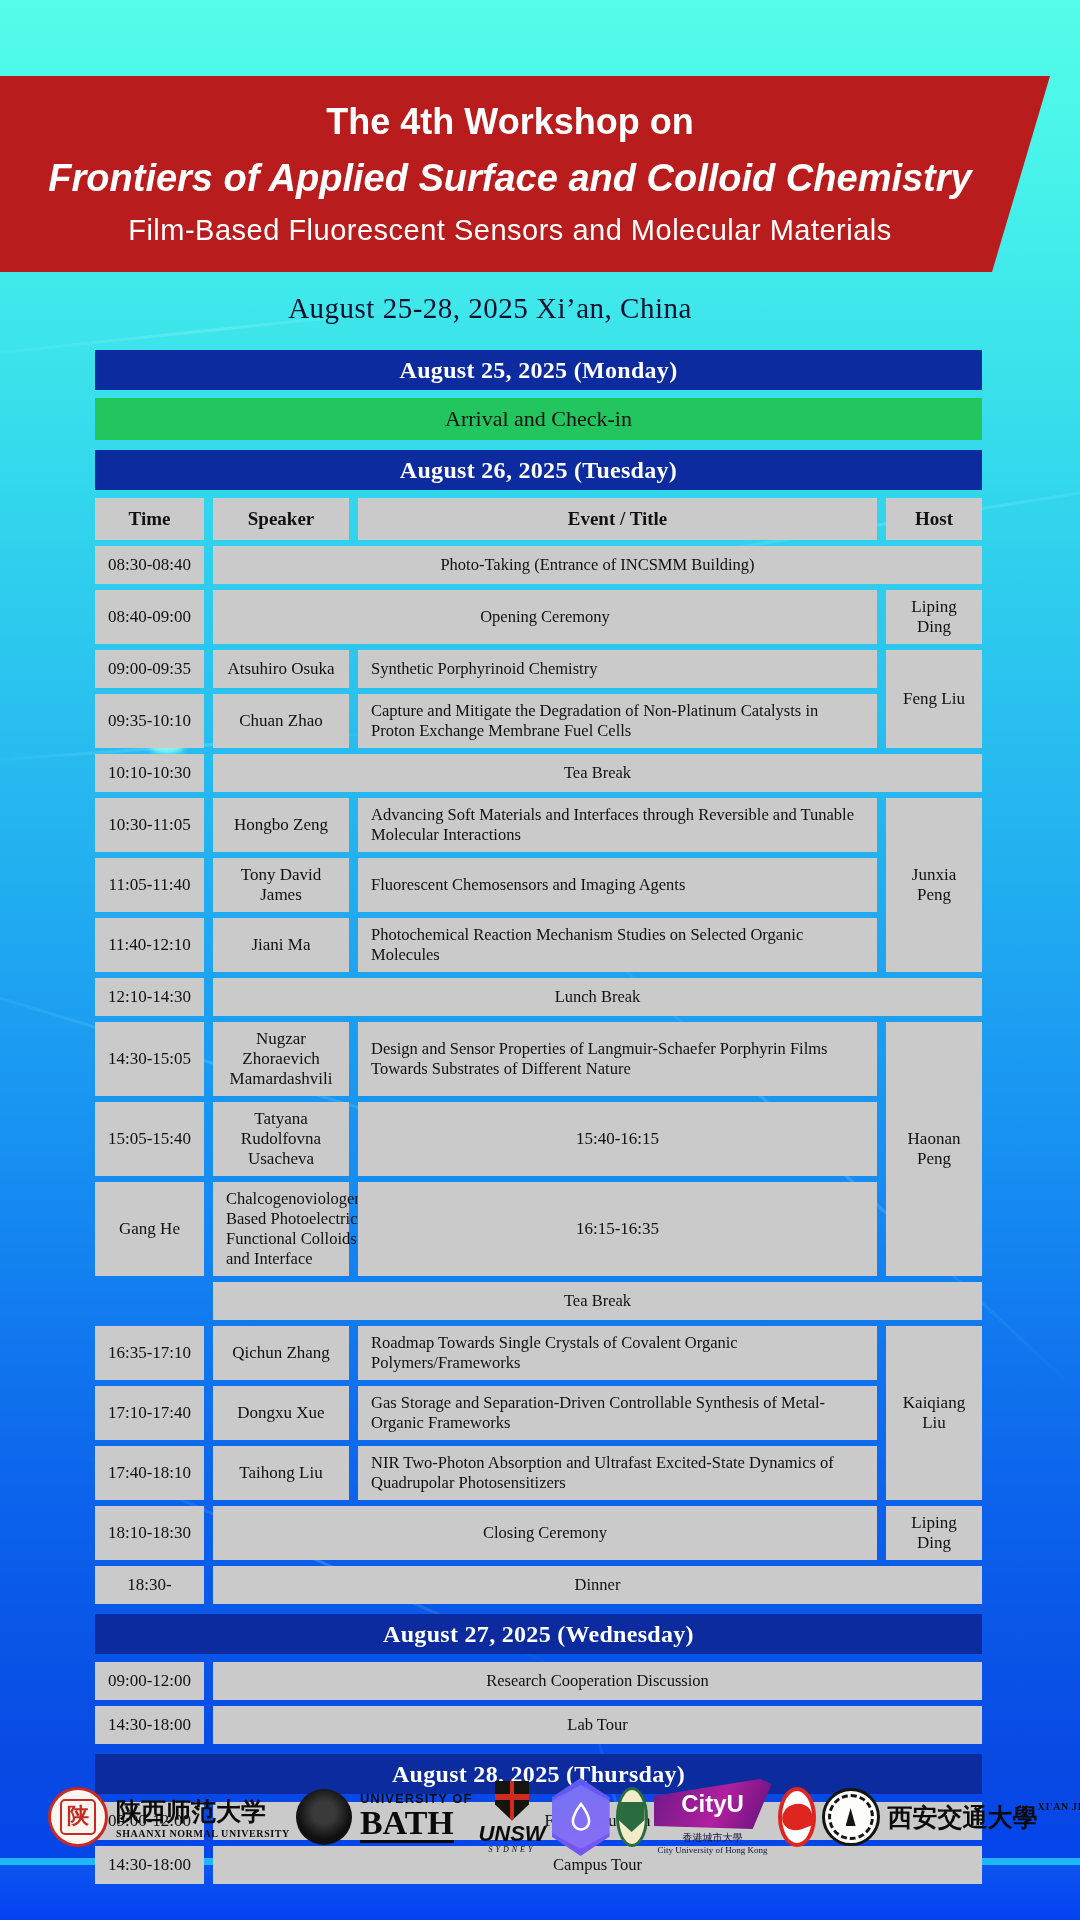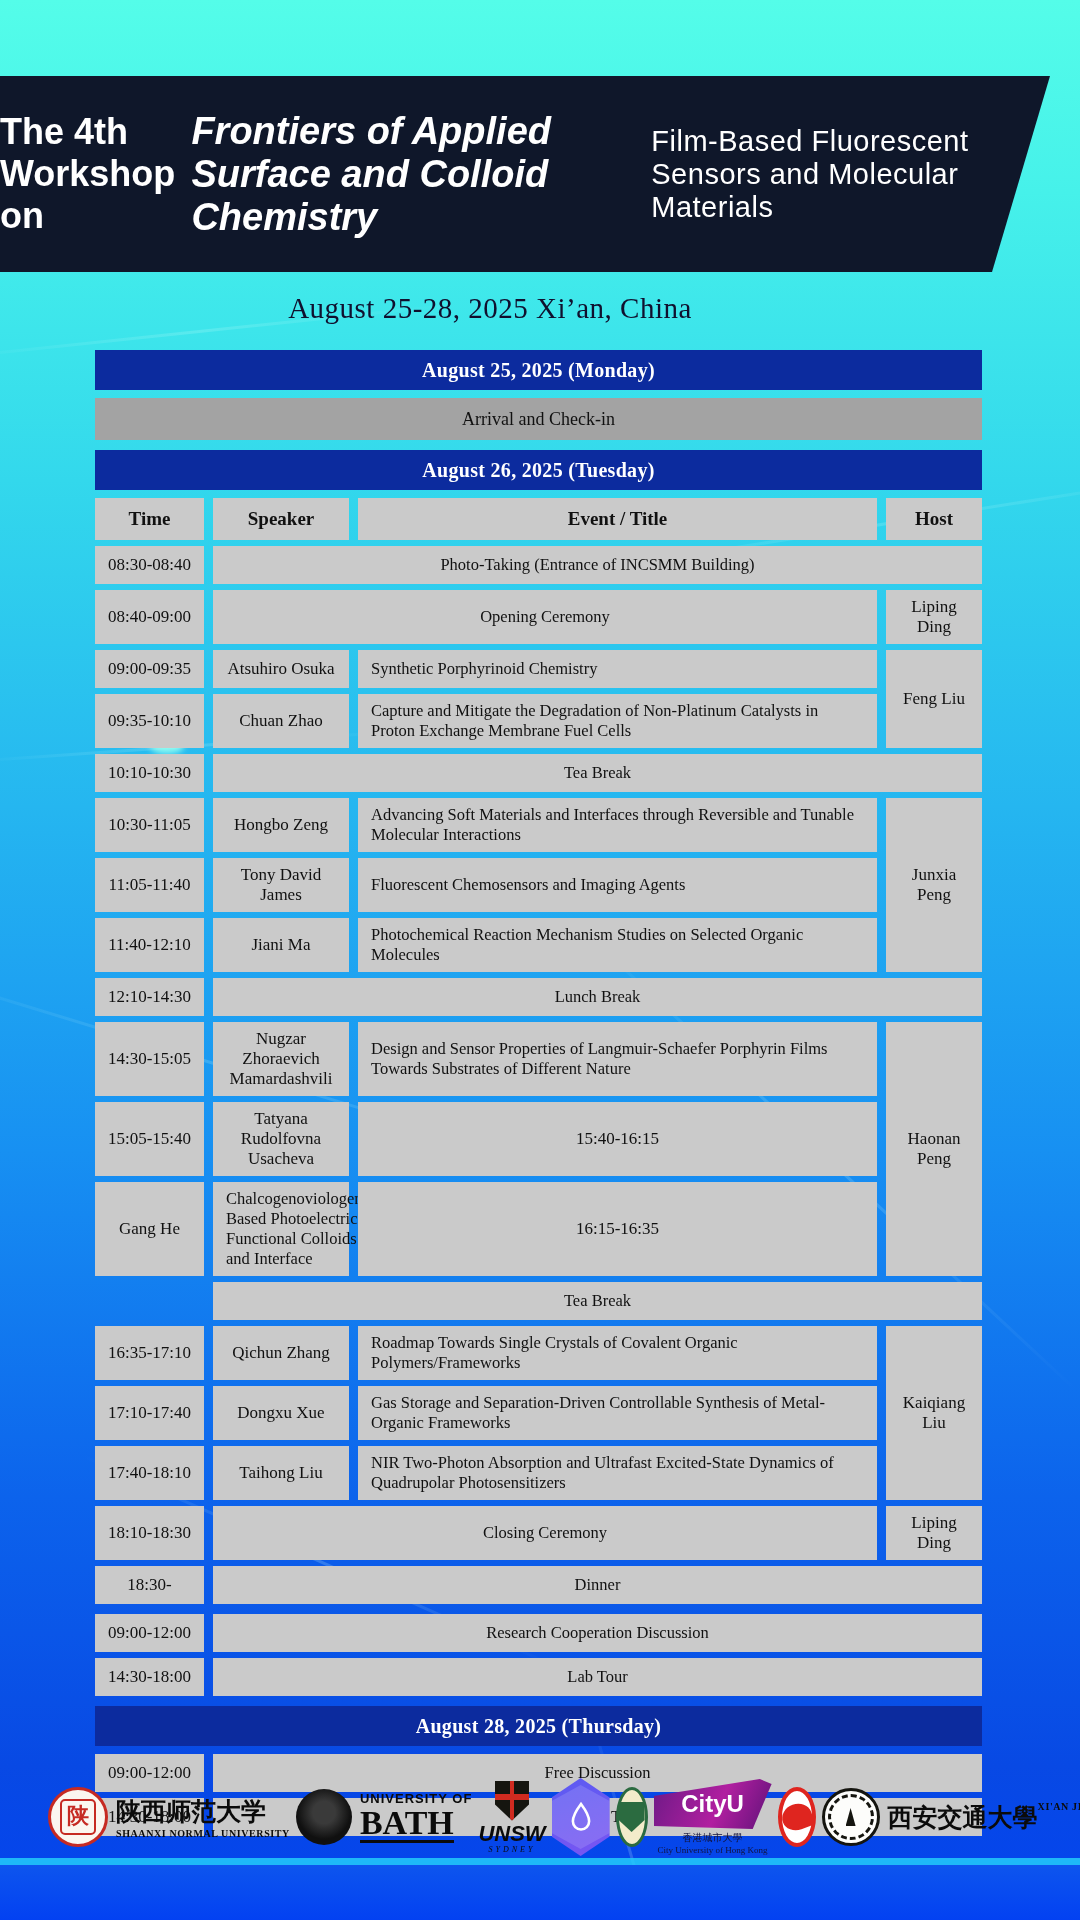--- a/index.html
+++ b/index.html
@@ -7,38 +7,38 @@
     width:1080px;height:1920px;position:relative;overflow:hidden;
     font-family:"Liberation Serif",serif;
     background:linear-gradient(180deg,#54fde9 0%,#46f1ea 10%,#33d8ec 25%,#25b6f0 42%,#1790f2 60%,#0c63ec 78%,#0849e4 92%,#0343f0 100%);
   }
   .streak{position:absolute;height:3px;background:linear-gradient(90deg,transparent,rgba(210,255,250,.55),transparent);opacity:.35;border-radius:2px;}
   .glow-dot{position:absolute;width:34px;height:16px;background:rgba(150,255,242,.9);border-radius:50%;filter:blur(3px);}
   .bottom-strip{position:absolute;left:0;top:1858px;width:1080px;height:7px;background:rgba(35,205,250,.85);}
   .bottom-band{position:absolute;left:0;top:1865px;width:1080px;height:55px;background:linear-gradient(180deg,#0d55ee,#0341f2);}
 
   
-  .banner{position:absolute;left:0;top:76px;width:1050px;height:196px;background:#0f172a;
+  .banner{position:absolute;left:0;top:76px;width:1050px;height:196px;background:#b91c1c;
     clip-path:polygon(0 0,100% 0,calc(100% - 58px) 100%,0 100%);
-    display:flex;flex-direction:row;justify-content:center;align-items:center;gap:14px;
+    display:flex;flex-direction:column;justify-content:center;align-items:center;gap:14px;
     font-family:"Liberation Sans",sans-serif;color:#fff;padding-right:30px;box-sizing:border-box;}
   .banner .l1{font-size:36px;font-weight:bold;}
   .banner .l2{font-size:38px;font-weight:bold;font-style:italic;}
   .banner .l3{font-size:29px;font-weight:normal;letter-spacing:.5px;}
 
   
   .dateline{position:absolute;left:0;top:292px;width:980px;text-align:center;
     font-size:29px;color:#10102e;letter-spacing:.5px;}
 
   
   .schedule{position:absolute;left:95px;top:350px;width:887px;}
   .day-banner{height:40px;background:#0c2b9e;color:#fff;display:flex;align-items:center;justify-content:center;
-    font-weight:bold;font-size:20px;letter-spacing:.3px;margin-bottom:8px;}
-  .fullrow{height:42px;background:#a3a3a3;display:flex;align-items:center;justify-content:center;
-    font-size:18px;color:#111;margin-bottom:10px;}
+    font-weight:bold;font-size:24px;letter-spacing:.3px;margin-bottom:8px;}
+  .fullrow{height:42px;background:#22c55e;display:flex;align-items:center;justify-content:center;
+    font-size:22px;color:#111;margin-bottom:10px;}
   .grid{display:grid;grid-template-columns:109px 136px 519px 96px;column-gap:9px;row-gap:6px;margin-bottom:10px;}
   .cell{background:#cacaca;color:#111;display:flex;align-items:center;justify-content:center;
     padding:7px 10px;font-size:17px;text-align:center;box-sizing:border-box;min-height:38px;}
   .cell.hd{font-weight:bold;font-size:19px;min-height:42px;}
   .cell.ev{justify-content:flex-start;text-align:left;font-size:16.5px;padding:7px 13px;}
   .cell.evc{justify-content:center;text-align:center;font-size:16.5px;}
   .m24{grid-column:2/5;}
   .m23{grid-column:2/4;}
   .rs2{grid-row:span 2;}
   .rs3{grid-row:span 3;}
@@ -190,20 +190,21 @@
     <div class="cell ev">NIR Two-Photon Absorption and Ultrafast Excited-State Dynamics of Quadrupolar Photosensitizers</div>
 
     <div class="cell">18:10-18:30</div>
     <div class="cell evc m23">Closing Ceremony</div>
     <div class="cell">Liping Ding</div>
 
     <div class="cell">18:30-</div>
     <div class="cell evc m24">Dinner</div>
   </div>
 
+  <div class="day-banner">August 27, 2025 (Wednesday)</div>
   <div class="grid2">
     <div class="cell">09:00-12:00</div>
     <div class="cell evc">Research Cooperation Discussion</div>
     <div class="cell">14:30-18:00</div>
     <div class="cell evc">Lab Tour</div>
   </div>
 
   <div class="day-banner">August 28, 2025 (Thursday)</div>
   <div class="grid2">
     <div class="cell">09:00-12:00</div>

